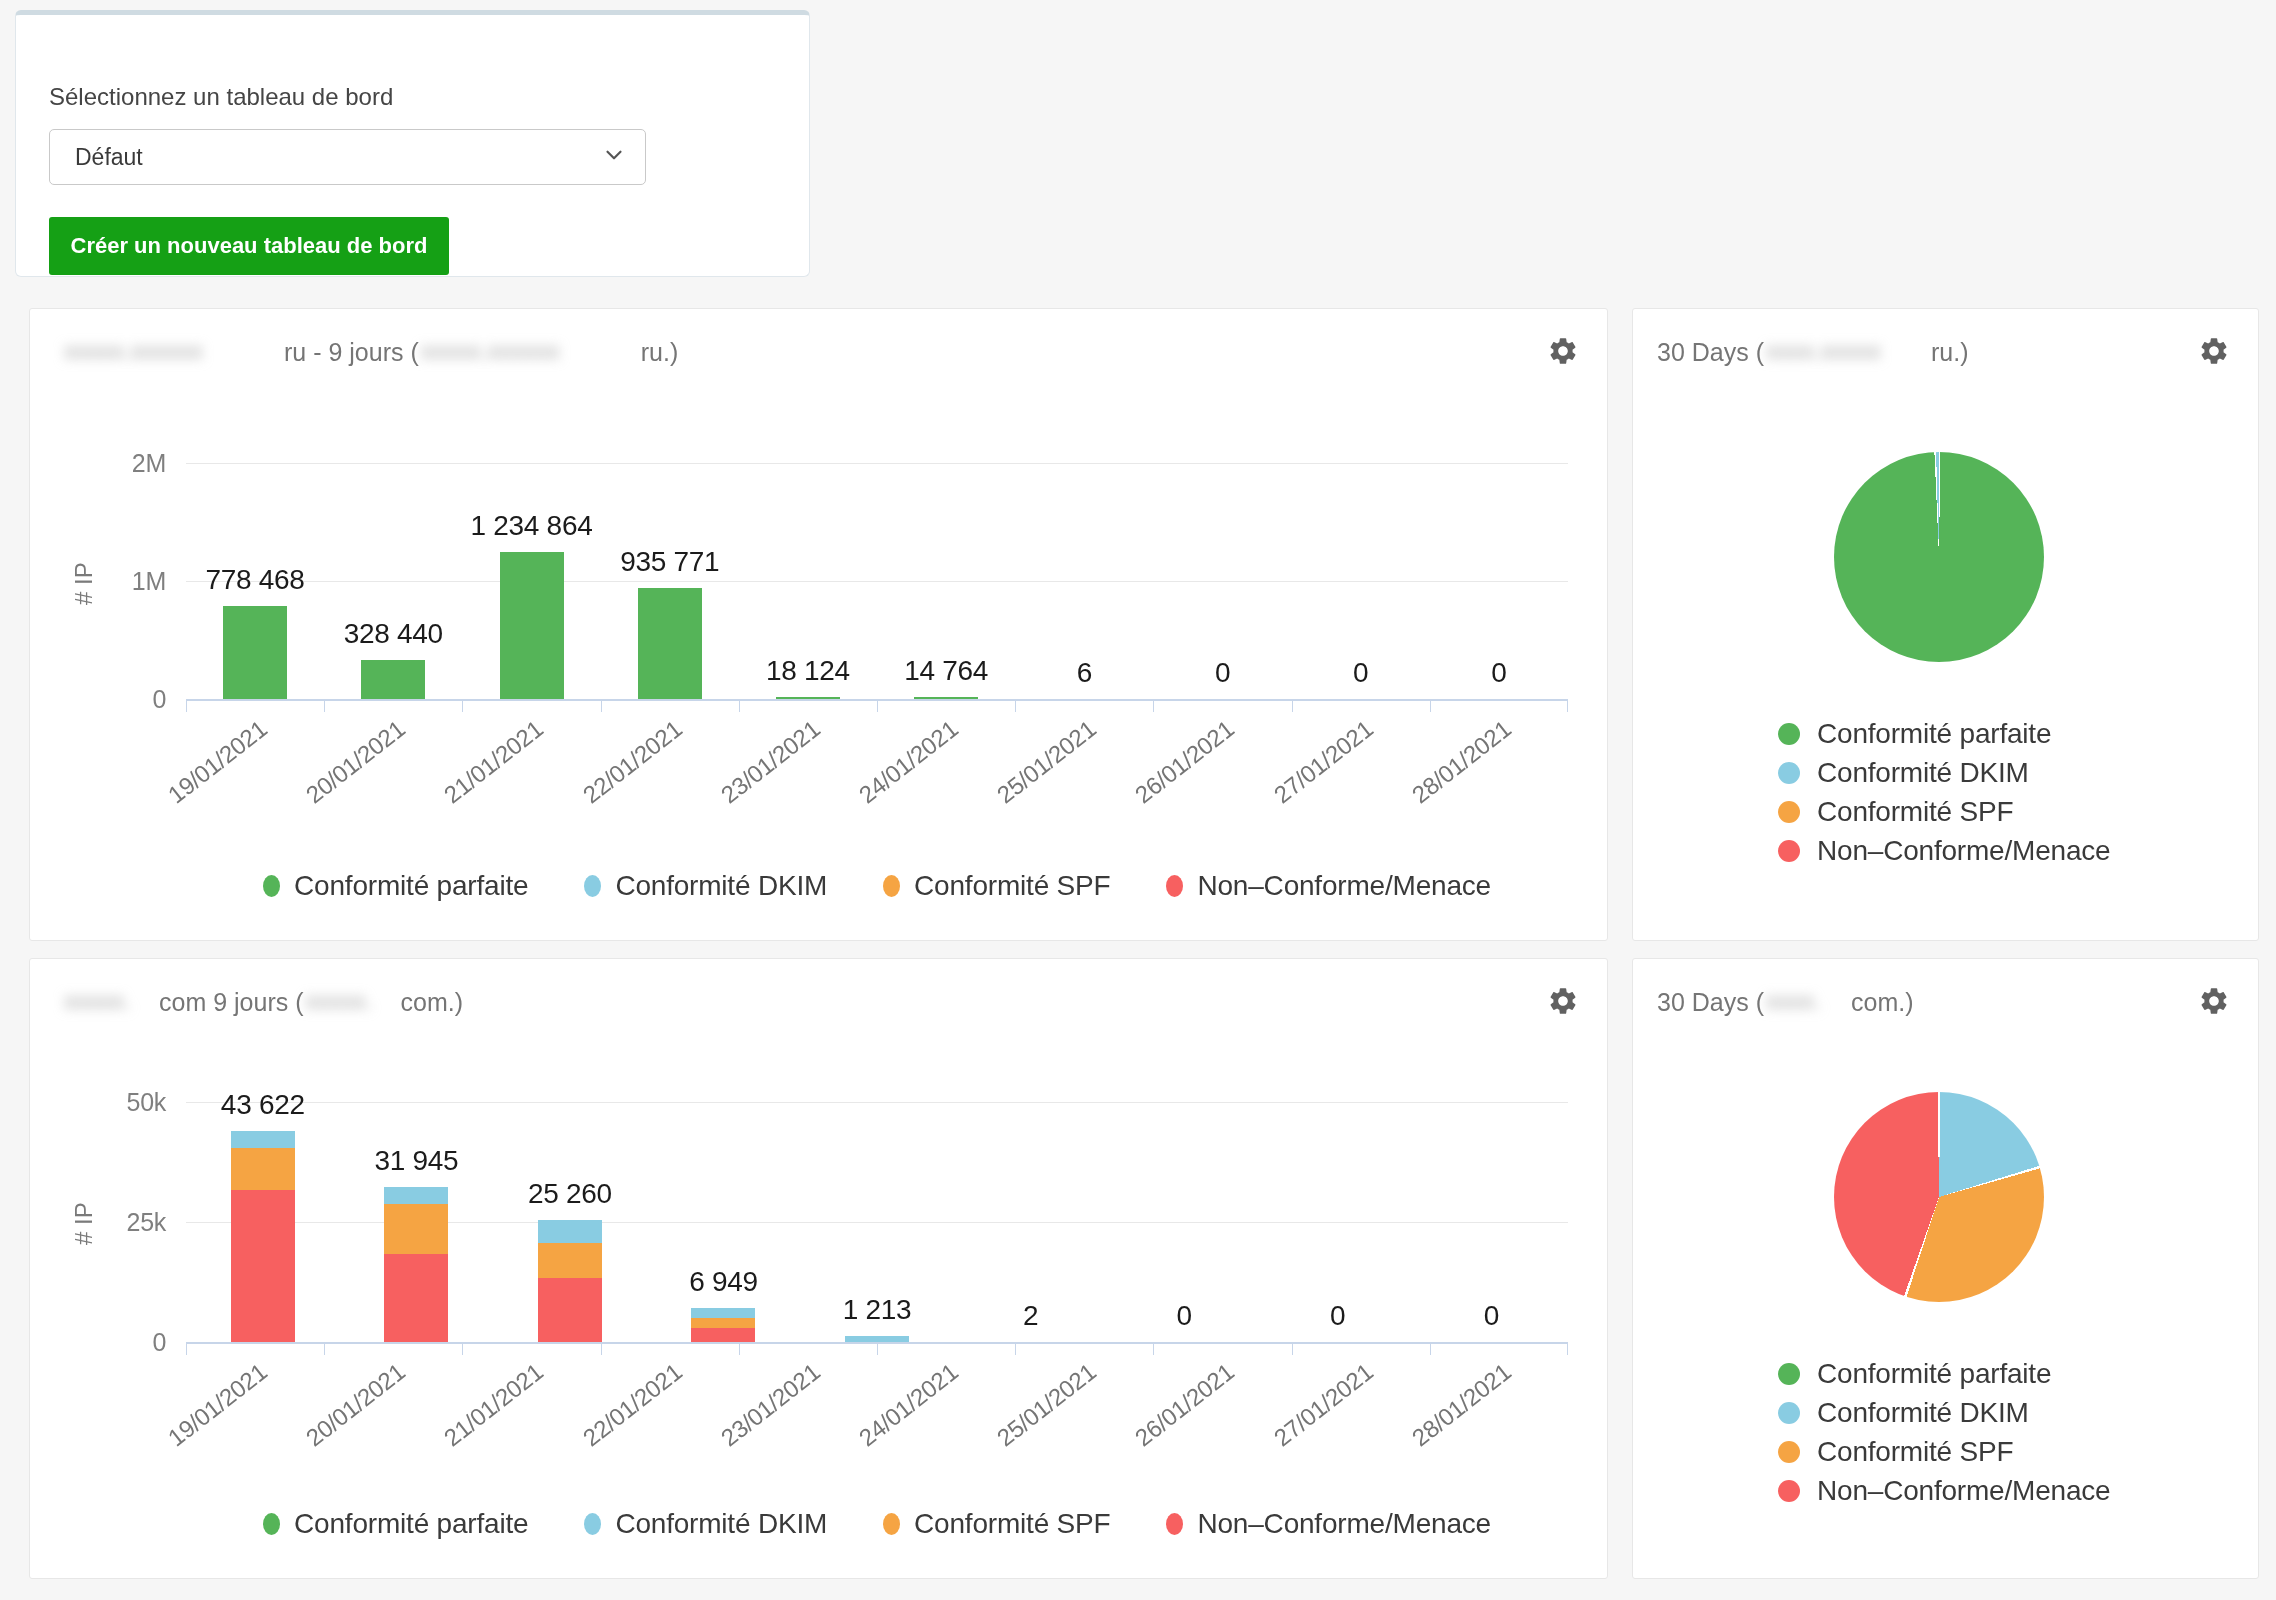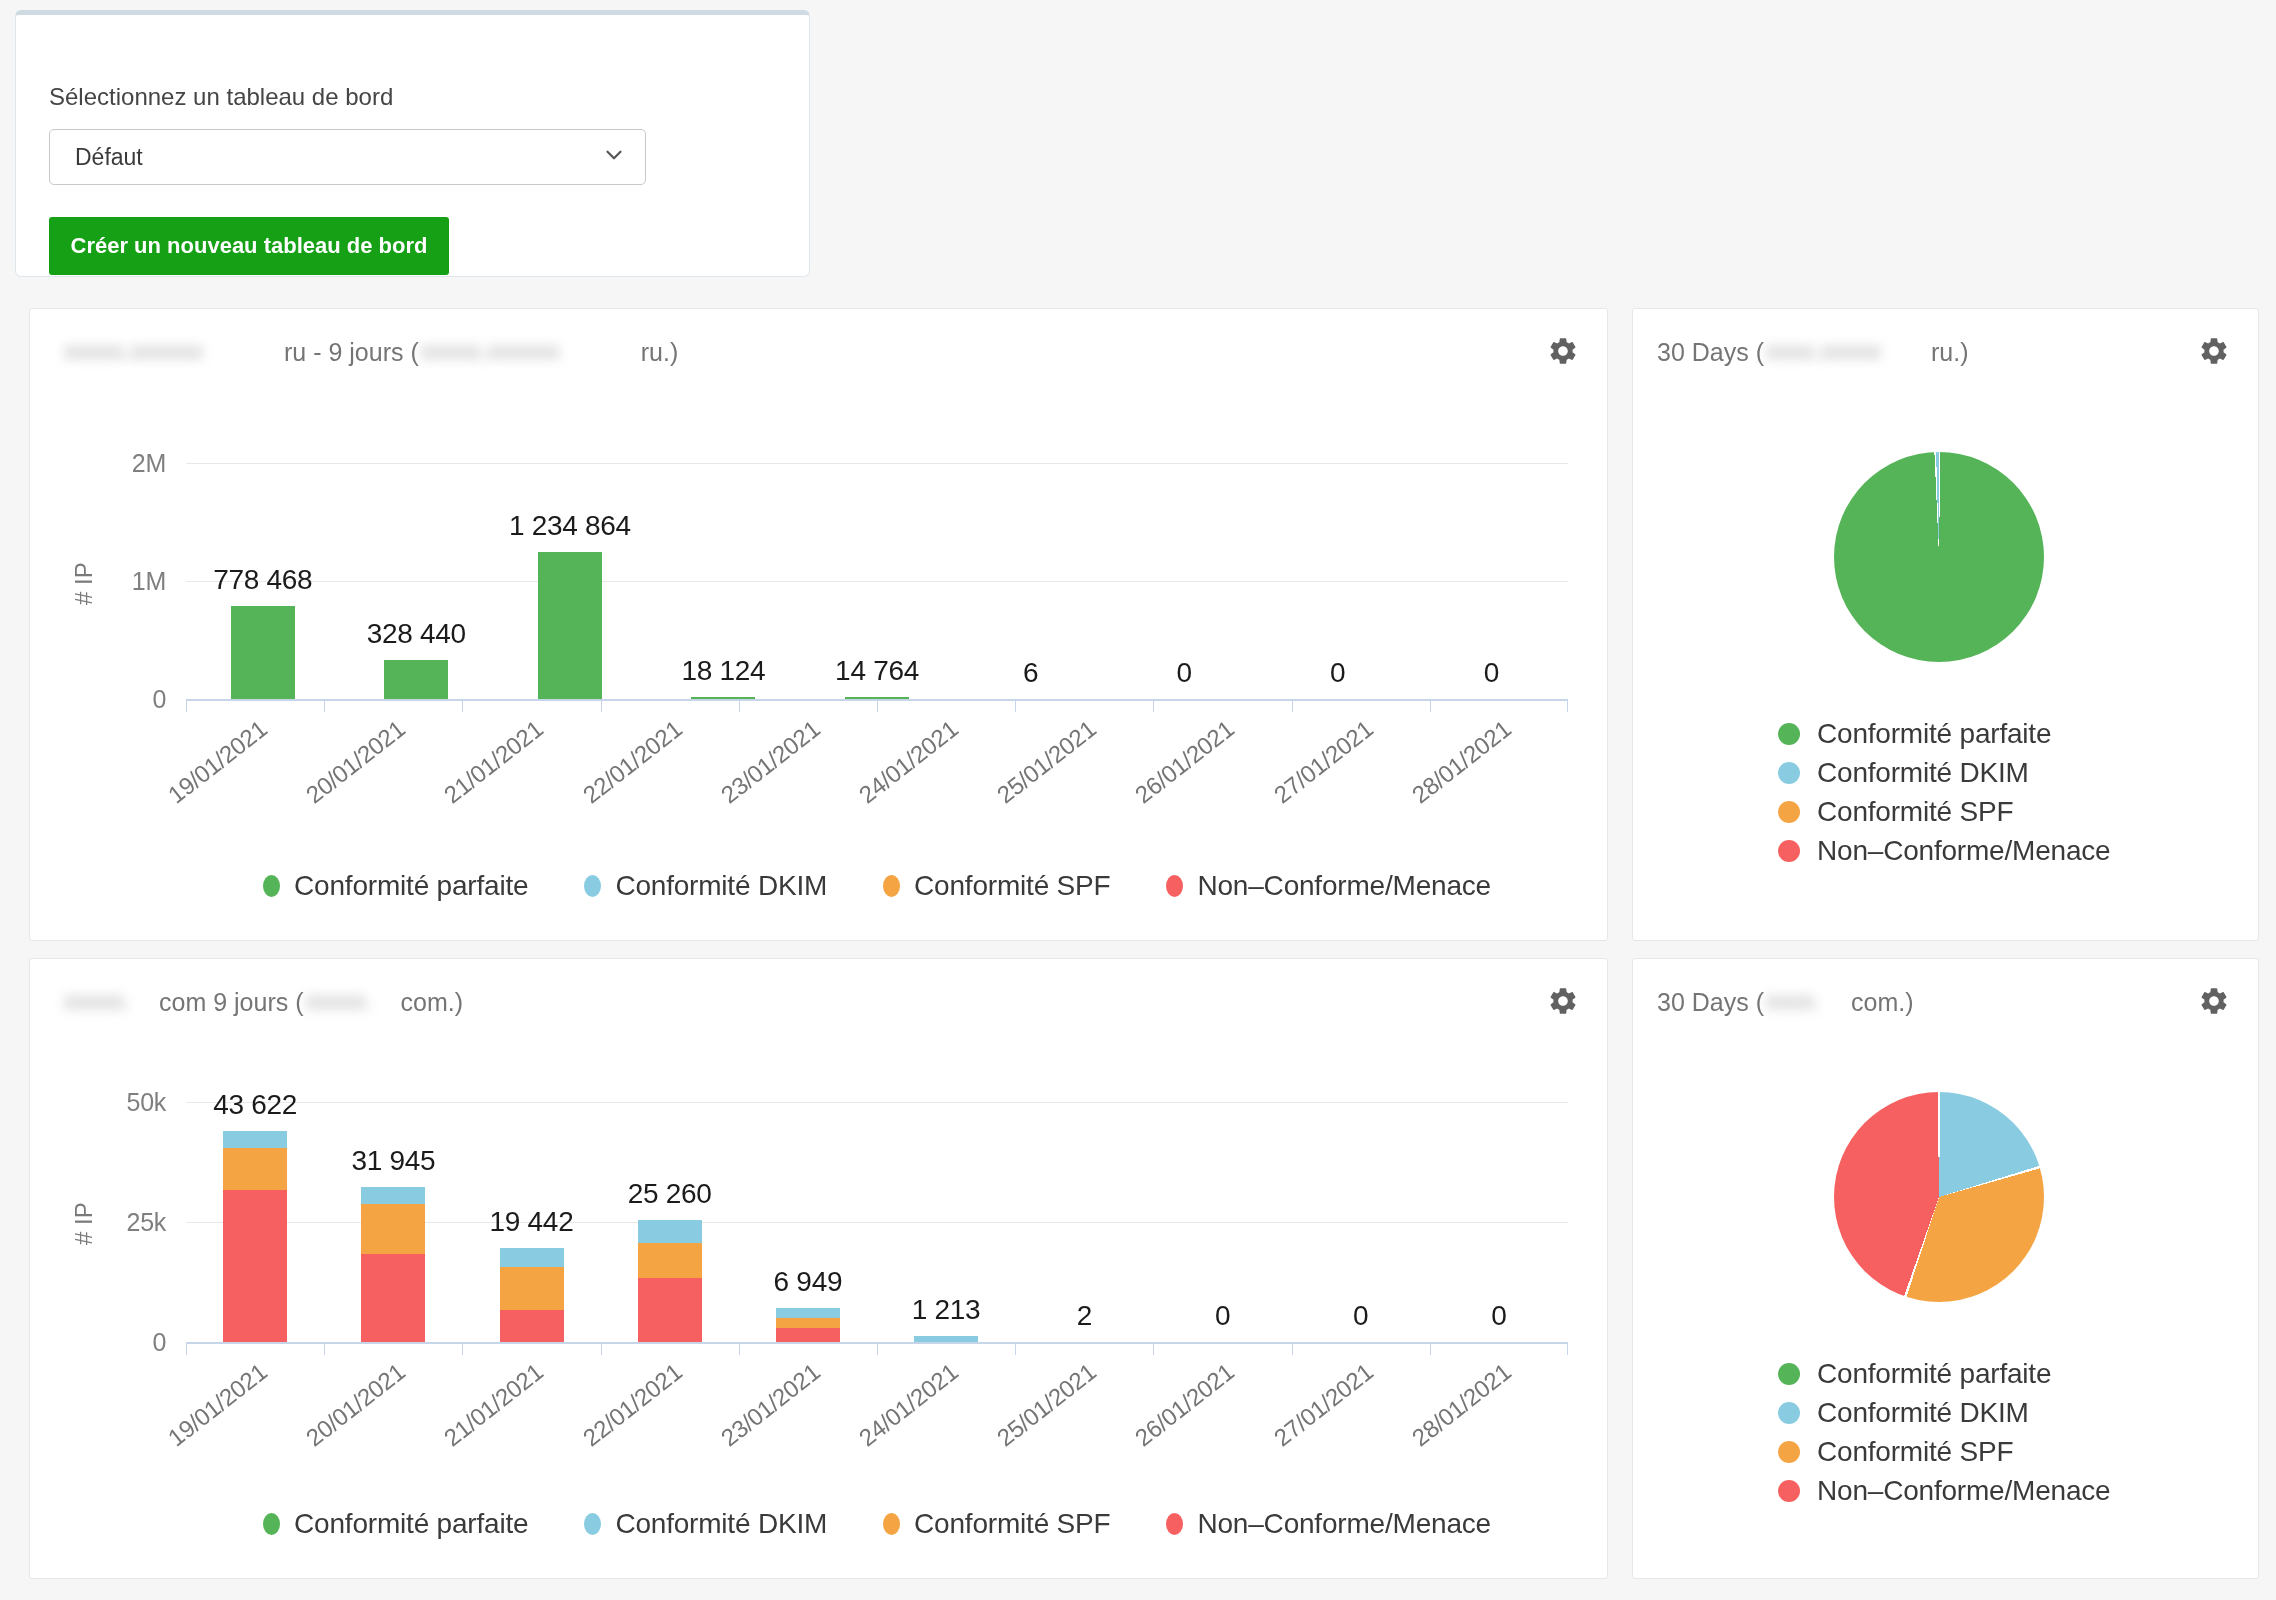--- a/index.html
+++ b/index.html
@@ -143,20 +143,26 @@
             <div class="value-label" style="bottom: 49.1px;">328 440</div>
           </div>
           <div class="bar-col">
             <div class="stack">
               <div class="seg" style="height: 146.9px; background: rgb(85, 180, 88);"></div>
             </div>
             <div class="value-label" style="bottom: 156.9px;">1 234 864</div>
           </div>
           <div class="bar-col">
             <div class="stack">
+              <div class="seg" style="height: 111.4px; background: rgb(85, 180, 88);"></div>
+            </div>
+            <div class="value-label" style="bottom: 121.4px;">935 771</div>
+          </div>
+          <div class="bar-col">
+            <div class="stack">
               <div class="seg" style="height: 2.2px; background: rgb(85, 180, 88);"></div>
             </div>
             <div class="value-label" style="bottom: 12.2px;">18 124</div>
           </div>
           <div class="bar-col">
             <div class="stack">
               <div class="seg" style="height: 1.8px; background: rgb(85, 180, 88);"></div>
             </div>
             <div class="value-label" style="bottom: 11.8px;">14 764</div>
           </div>
@@ -279,28 +285,20 @@
           <div class="bar-col">
             <div class="stack">
               <div class="seg" style="height: 88.1px; background: rgb(247, 96, 96);"></div>
               <div class="seg" style="height: 50.3px; background: rgb(245, 164, 67);"></div>
               <div class="seg" style="height: 16.2px; background: rgb(137, 204, 226);"></div>
             </div>
             <div class="value-label" style="bottom: 164.6px;">31 945</div>
           </div>
           <div class="bar-col">
             <div class="stack">
-              <div class="seg" style="height: 32.4px; background: rgb(247, 96, 96);"></div>
-              <div class="seg" style="height: 42.6px; background: rgb(245, 164, 67);"></div>
-              <div class="seg" style="height: 19.1px; background: rgb(137, 204, 226);"></div>
-            </div>
-            <div class="value-label" style="bottom: 104.1px;">19 442</div>
-          </div>
-          <div class="bar-col">
-            <div class="stack">
               <div class="seg" style="height: 63.9px; background: rgb(247, 96, 96);"></div>
               <div class="seg" style="height: 35.3px; background: rgb(245, 164, 67);"></div>
               <div class="seg" style="height: 23px; background: rgb(137, 204, 226);"></div>
             </div>
             <div class="value-label" style="bottom: 132.3px;">25 260</div>
           </div>
           <div class="bar-col">
             <div class="stack">
               <div class="seg" style="height: 14.5px; background: rgb(247, 96, 96);"></div>
               <div class="seg" style="height: 9.2px; background: rgb(245, 164, 67);"></div>

